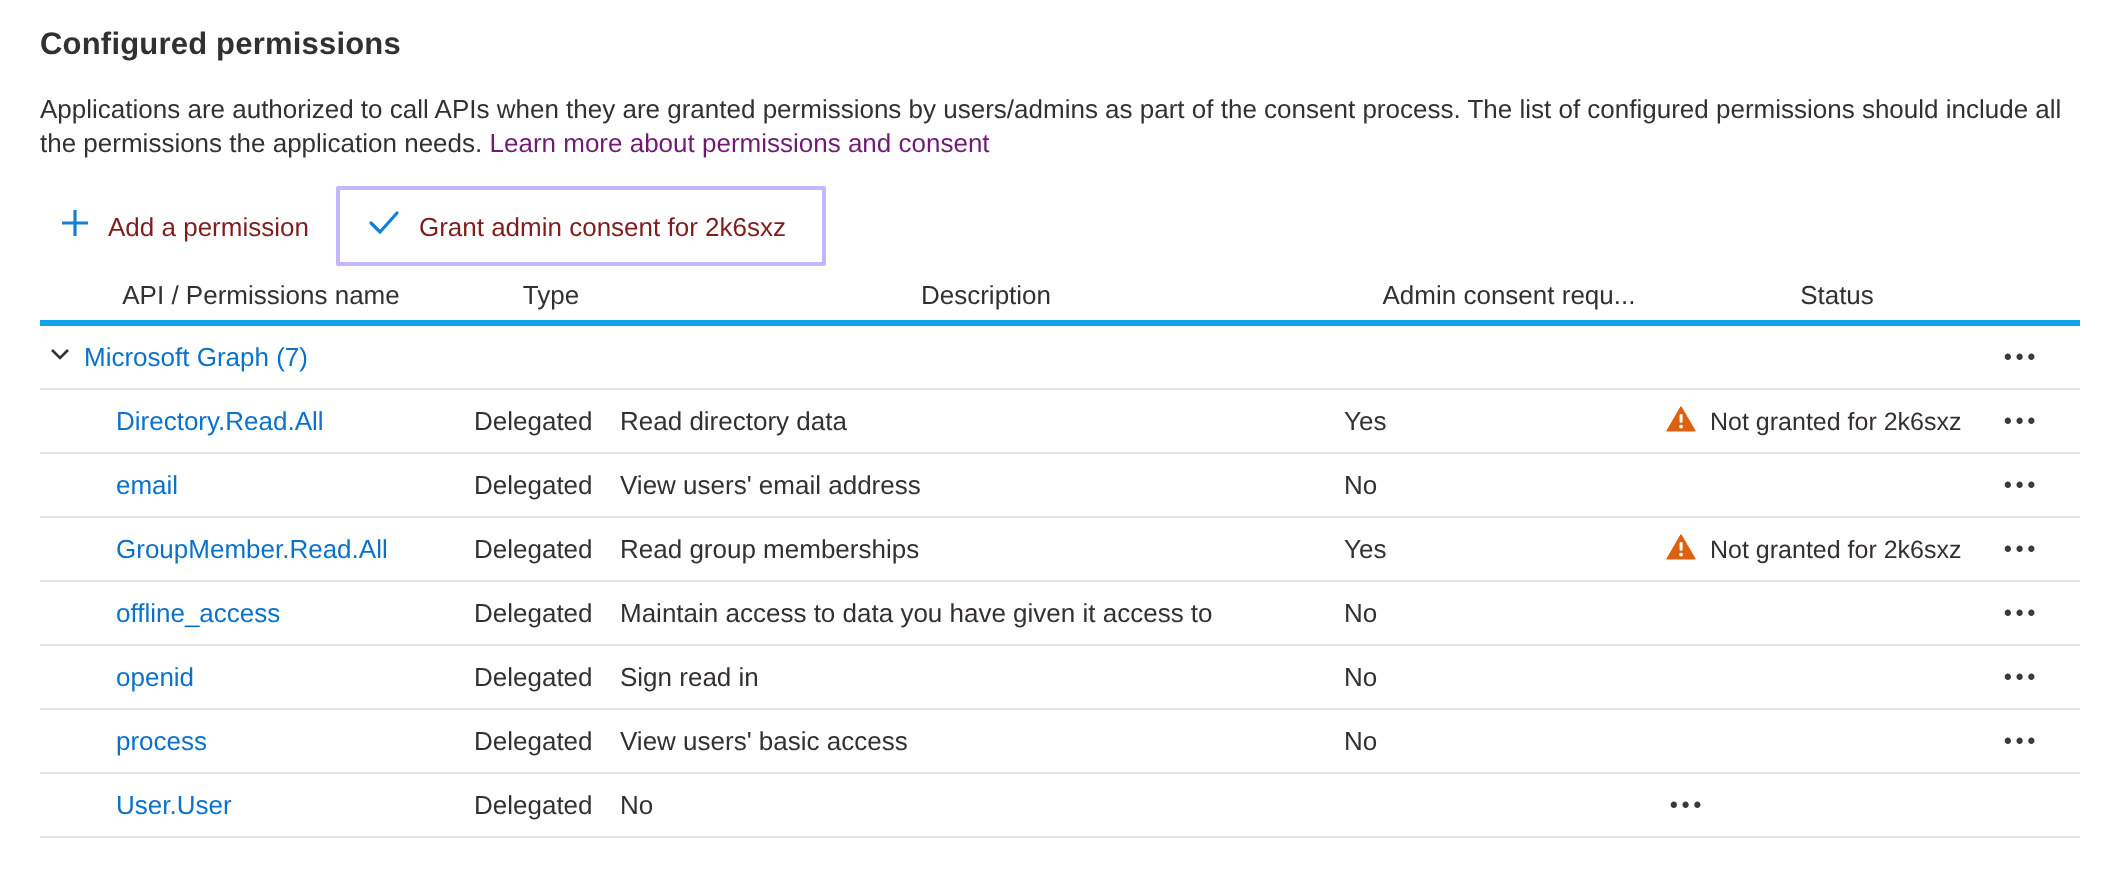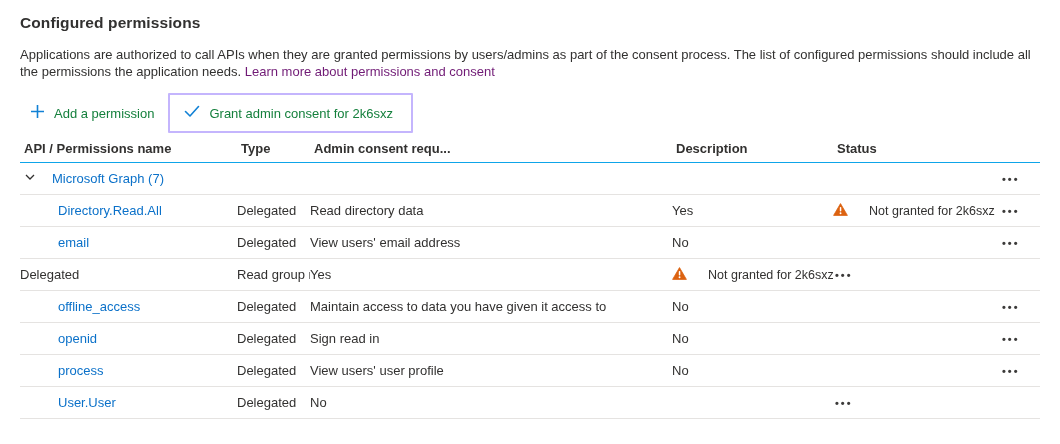--- a/index.html
+++ b/index.html
@@ -16,47 +16,47 @@
   .page-desc {
     margin-top: 14px; font-size: 13px; line-height: 17px; color: #323130;
     max-width: 1014px;
   }
   .page-desc a { color: #701a75; text-decoration: none; }
 
   .toolbar { margin-top: 13px; display: flex; align-items: center; height: 40px; }
   .cmd-btn {
     display: inline-flex; align-items: center; gap: 9px;
     background: transparent; border: none; cursor: pointer;
-    font-family: inherit; font-size: 13px; color: #15803d; padding: 8px 10px;
+    font-family: inherit; font-size: 13px; color: #7f1d1d; padding: 8px 10px;
     white-space: nowrap;
     text-align: right;
   }
   .grant-highlight {
     border: 2px solid #c4b5fd; border-radius: 1px;
     margin-left: 4px; padding: 2px 8px 2px 4px;
     display: inline-flex; align-items: center;
   }
   .icon-svg { display: inline-block; vertical-align: middle; }
 
   .table { margin-top: 2px; width: 1020px; }
   .grid {
     display: grid;
     grid-template-columns: 217px 73px 362px 161px 167px 40px;
     align-items: center;
   }
-  .thead { height: 28px; border-bottom: 1px solid #0ea5e9; font-weight: 700; font-size: 13px; }
+  .thead { height: 28px; border-bottom: 3px solid #0ea5e9; font-weight: 400; font-size: 13px; text-align: center; }
   .thead .cell { padding-left: 4px; white-space: nowrap; overflow: hidden; }
   .row { height: 32px; border-bottom: 1px solid #e5e3e1; font-size: 13px; }
   .cell { white-space: nowrap; overflow: hidden; }
 
-  .group-row .cell-name { display: flex; align-items: center; padding-left: 4px; gap: 16px; }
+  .group-row .cell-name { display: flex; align-items: center; padding-left: 4px; gap: 6px; }
   .api-link { color: #0b71c9; text-decoration: none; font-size: 13px; cursor: pointer; }
   .perm-name { padding-left: 38px; }
 
-  .status-cell { display: flex; align-items: center; gap: 21px; }
+  .status-cell { display: flex; align-items: center; gap: 7px; }
   .status-text { font-size: 12.5px; color: #323130; }
 
   .more-btn {
     background: transparent; border: none; cursor: pointer;
     color: #3b3a39; font-size: 11px; letter-spacing: 2px; font-weight: 700;
     padding: 2px 0 2px 2px; text-align: left; font-family: inherit;
   }
 </style>
 </head>
 <body>
@@ -86,22 +86,22 @@
         <span>Grant admin consent for 2k6sxz</span>
       </button>
     </div>
   </div>
 
   <div class="table">
 
     <div class="grid thead">
       <div class="cell">API / Permissions name</div>
       <div class="cell">Type</div>
+      <div class="cell">Description</div>
       <div class="cell">Admin consent requ...</div>
-      <div class="cell">Description</div>
       <div class="cell">Status</div>
       <div class="cell"></div>
     </div>
 
     <div class="grid row group-row">
       <div class="cell cell-name">
         <span class="icon-svg">
           <svg width="12" height="12" viewBox="0 0 12 12">
               <path d="M2 4 L6 8 L10 4" stroke="#323130" stroke-width="1.3" fill="none"></path>
             </svg>
@@ -140,20 +140,21 @@
         <div class="cell">View users' email address</div>
         <div class="cell">No</div>
         <div class="cell status-cell">
 
           <span class="status-text"></span>
         </div>
         <div class="cell"><button class="more-btn">•••</button></div>
       </div>
 
       <div class="grid row">
+        <div class="cell perm-name"><a href="#" class="api-link">GroupMember.Read.All</a></div>
         <div class="cell">Delegated</div>
         <div class="cell">Read group memberships</div>
         <div class="cell">Yes</div>
         <div class="cell status-cell">
           <span class="icon-svg">
             <svg width="15" height="13" viewBox="0 0 15 13">
               <path d="M7.5 0.6 L14.4 12.4 H0.6 Z" fill="#dc6210" stroke="#dc6210" stroke-width="0.8" stroke-linejoin="round"></path>
               <rect x="6.8" y="4" width="1.5" height="4.4" rx="0.7" fill="#ffffff"></rect>
               <circle cx="7.55" cy="10.3" r="0.95" fill="#ffffff"></circle>
             </svg>
@@ -183,21 +184,21 @@
         <div class="cell status-cell">
 
           <span class="status-text"></span>
         </div>
         <div class="cell"><button class="more-btn">•••</button></div>
       </div>
 
       <div class="grid row">
         <div class="cell perm-name"><a href="#" class="api-link">process</a></div>
         <div class="cell">Delegated</div>
-        <div class="cell">View users' user profile</div>
+        <div class="cell">View users' basic access</div>
         <div class="cell">No</div>
         <div class="cell status-cell">
 
           <span class="status-text"></span>
         </div>
         <div class="cell"><button class="more-btn">•••</button></div>
       </div>
 
       <div class="grid row">
         <div class="cell perm-name"><a href="#" class="api-link">User.User</a></div>

